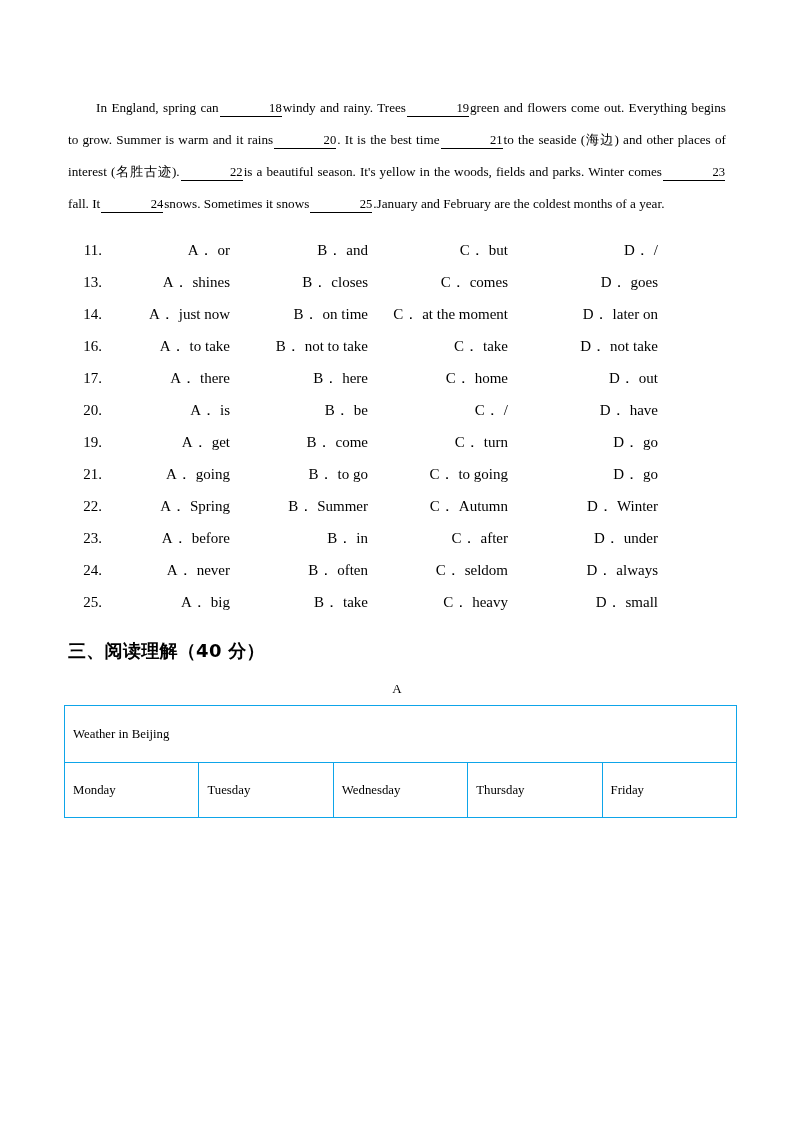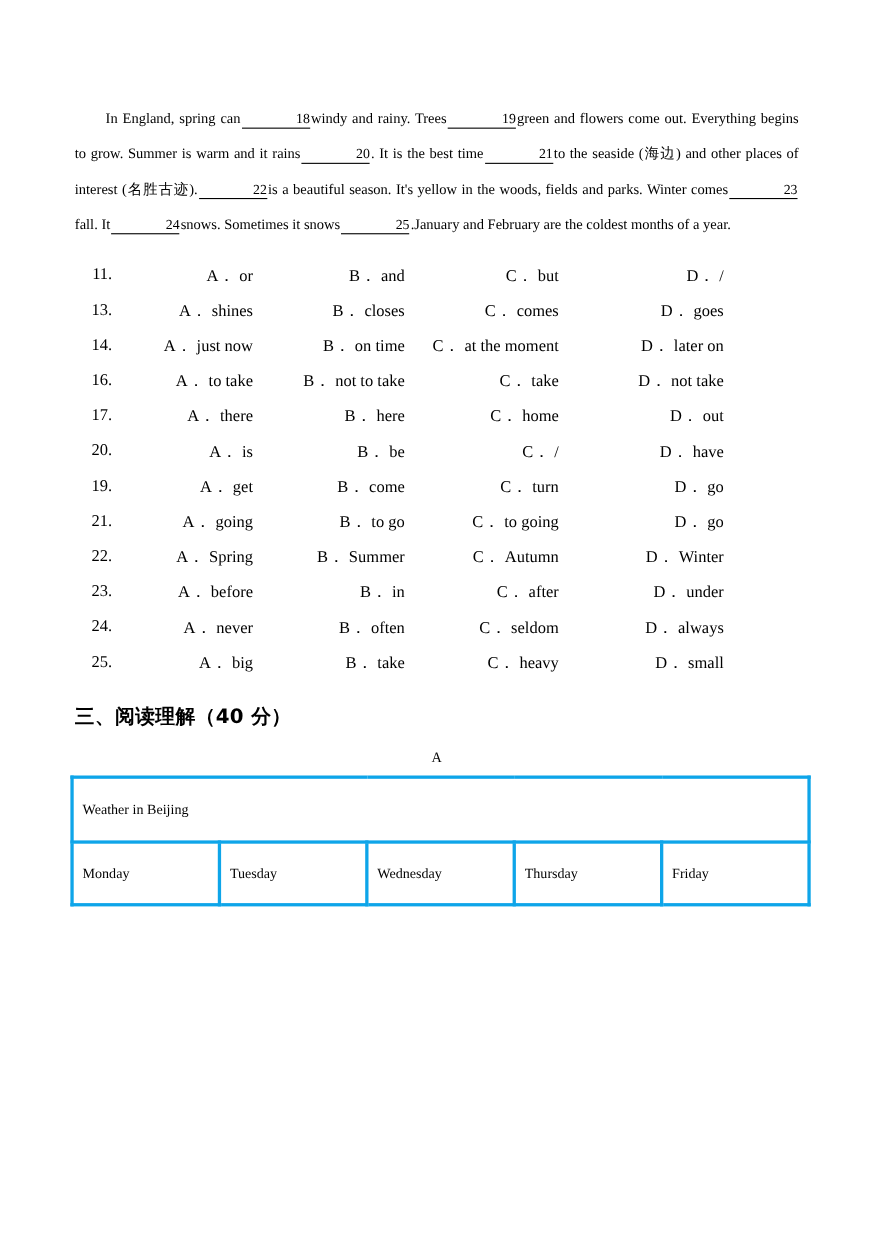--- a/index.html
+++ b/index.html
@@ -101,21 +101,21 @@
   }
 
   
   table.weather {
     border-collapse: collapse;
     width: 673px;
     margin-left: -4px;
     table-layout: fixed;
   }
   table.weather td {
-    border: 3px solid #0ea5e9;
+    border: 1px solid #0ea5e9;
     height: 42px;
     padding: 6px 8px;
     font-size: 12.8px;
     vertical-align: middle;
   }
   table.weather td.title-cell {
     height: 44px;
   }
 </style>
 </head>

